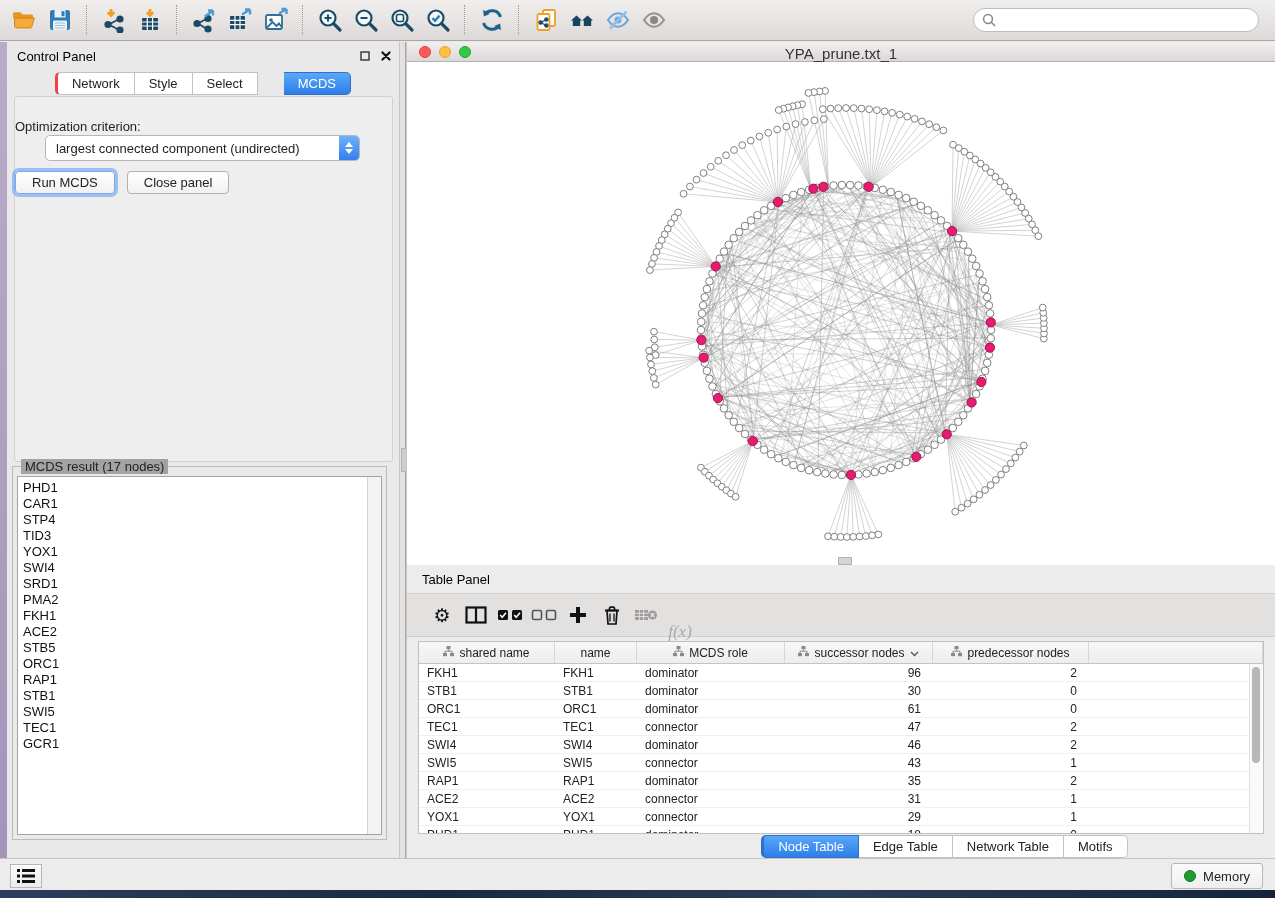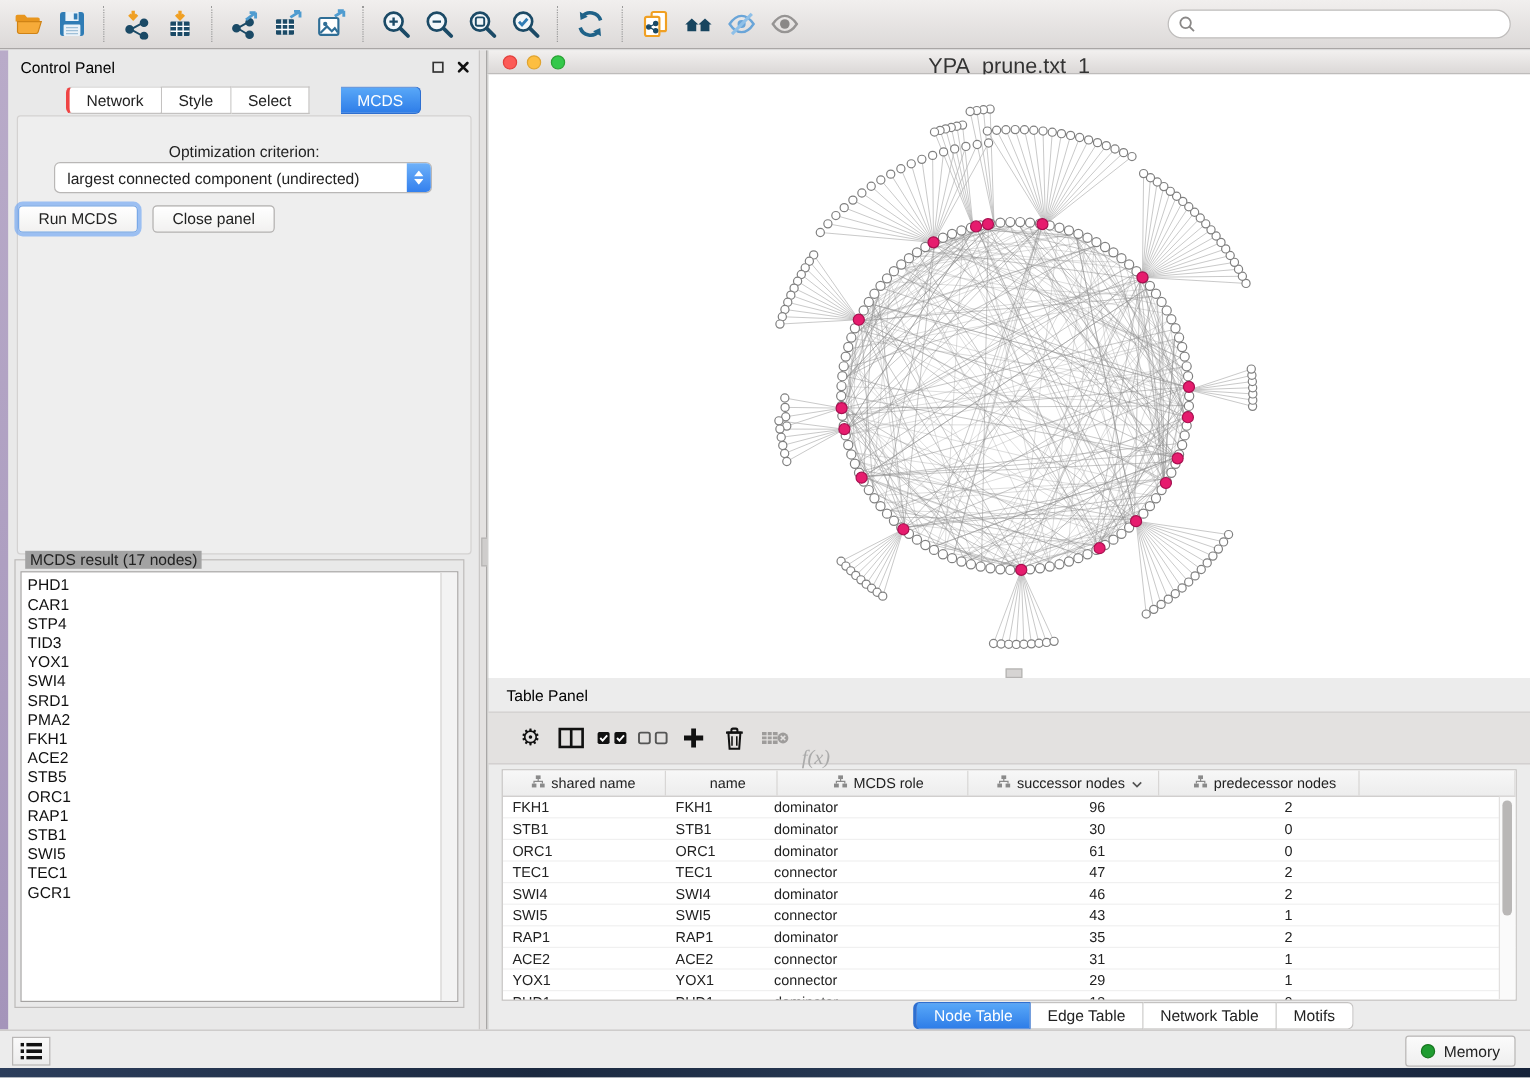--- a/index.html
+++ b/index.html
@@ -24,21 +24,21 @@
   .panel-title{position:absolute;left:10px;top:7px;font-size:13px;color:#000000;}
   .panel-btns{position:absolute;right:6px;top:6px;display:flex;gap:6px;}
   .pbtn{width:15px;height:15px;display:flex;align-items:center;justify-content:center;cursor:default;}
   .cp-tabs{position:absolute;left:0;top:30px;width:100%;display:flex;justify-content:center;}
   .tab{font-size:13px;padding:3px 14px;background:#fff;border:1px solid #c4c2c1;border-left:none;color:#222;}
   .tab:first-child{border-left:3px solid #ef4444;border-radius:5px 0 0 5px;}
   .tab:last-child{border-radius:0 5px 5px 0;}
   .tab.sel{background:linear-gradient(#59a8f8,#2e7de8);color:#fff;border-color:#2e6fd0;margin-left:26px;}
   .cp-card{position:absolute;left:7px;top:54px;width:377px;height:364px;background:#eeeeee;
     border:1px solid #d4d2d1;border-radius:3px;}
-  .opt-label{position:absolute;left:0;top:22px;width:100%;text-align:center;font-size:13px;}
+  .opt-label{position:absolute;left:0;top:22px;width:100%;font-size:13px;}
   .dropdown{position:absolute;left:30px;top:38px;width:315px;height:26px;background:#fff;
     border:1px solid #b9b7b6;border-radius:5px;display:flex;align-items:center;box-sizing:border-box;}
   .dropdown .val{flex:1;font-size:13px;padding-left:10px;white-space:nowrap;}
   .dd-stepper{width:20px;height:24px;background:linear-gradient(#6eb1f9,#3380ee);border-radius:0 4px 4px 0;
     display:flex;flex-direction:column;align-items:center;justify-content:center;gap:2px;}
   .btn-row{position:absolute;left:0;top:74px;width:100%;display:flex;justify-content:flex-start;gap:12px;}
   .push-btn{font-size:13px;background:linear-gradient(#ffffff,#f2f1f0);border:1px solid #b3b1b0;
     border-radius:4px;padding:3px 16px;color:#222;}
   .push-btn.focused{box-shadow:0 0 0 3px rgba(100,160,245,.6);border-color:#79a9e8;}
   .mcds-group{position:absolute;left:5px;top:424px;width:373px;height:372px;border:1px solid #bdbbba;}
@@ -54,33 +54,33 @@
   .hsplit-handle{position:absolute;left:431px;top:495px;width:12px;height:6px;background:#d6d4d3;border:1px solid #b5b3b2;}
   
   .net-window{position:absolute;left:406px;top:42px;width:869px;height:523px;}
   .net-titlebar{position:relative;height:20px;background:linear-gradient(#f2f0ef,#dbd8d7);
     border-bottom:1px solid #b5b2b1;border-left:1px solid #c9c7c6;box-sizing:border-box;}
   .lights{position:absolute;left:12px;top:4px;display:flex;gap:8px;}
   .light{width:12px;height:12px;border-radius:50%;box-sizing:border-box;}
   .light.red{background:#fc5b57;border:1px solid #e2403c;}
   .light.yellow{background:#fdbe41;border:1px solid #e0a431;}
   .light.green{background:#34c84a;border:1px solid #2aa334;}
-  .net-title{position:absolute;left:0;right:0;top:3px;text-align:center;font-size:18px;color:#333;}
+  .net-title{position:absolute;left:0;right:0;top:3px;text-align:center;font-size:15px;color:#333;}
   .net-canvas{position:relative;width:869px;height:503px;background:#fff;border-left:1px solid #c9c7c6;box-sizing:border-box;}
   
   .table-panel{position:absolute;left:406px;top:565px;width:1050px;height:293px;background:#ececec;
     border-left:1px solid #c9c7c6;box-sizing:border-box;}
   .tp-toolbar{position:absolute;left:0;top:28px;width:100%;height:44px;background:#e3e1e0;
     border-top:1px solid #d2d0cf;border-bottom:1px solid #cfcdcc;display:flex;align-items:center;padding-left:18px;box-sizing:border-box;}
   .tpi{width:34px;height:32px;display:flex;align-items:center;justify-content:center;flex:0 0 auto;}
   .gear-glyph{font-size:19px;color:#111;line-height:1;}
   .fx-label{font-family:"Liberation Serif",serif;font-style:italic;font-size:17px;color:#aaa;margin-top:34px;}
   .tbl{position:absolute;left:11px;top:76px;width:846px;height:193px;background:#fff;border:1px solid #c2c0bf;box-sizing:border-box;overflow:hidden;}
   .thead{display:grid;grid-template-columns:136px 82px 148px 148px 156px 1fr;height:22px;
-    background:linear-gradient(#f7f7f7,#ededed);border-bottom:1px solid #c6c4c3;box-sizing:border-box;gap:11px;}
+    background:linear-gradient(#f7f7f7,#ededed);border-bottom:1px solid #c6c4c3;box-sizing:border-box;}
   .th{display:flex;align-items:center;justify-content:center;gap:5px;font-size:12px;color:#222;
     border-right:1px solid #d8d6d5;overflow:hidden;white-space:nowrap;}
   .tr{display:grid;grid-template-columns:136px 82px 148px 148px 156px 1fr;height:17px;border-bottom:1px solid #f0f0f0;}
   .td{font-size:12px;display:flex;align-items:center;padding-left:8px;white-space:nowrap;overflow:hidden;}
   .td.num{justify-content:flex-end;padding-right:12px;padding-left:0;}
   .tbl-scroll{position:absolute;right:0;top:22px;bottom:0;width:13px;background:#fafafa;border-left:1px solid #e2e0df;}
   .tbl-thumb{position:absolute;left:2px;top:3px;width:8px;height:96px;background:#b9b7b6;border-radius:4px;}
   .tp-tabs{position:absolute;left:0;top:270px;width:100%;display:flex;justify-content:center;}
   
   .statusbar{position:absolute;left:0;top:858px;width:1275px;height:32px;background:#ececec;

